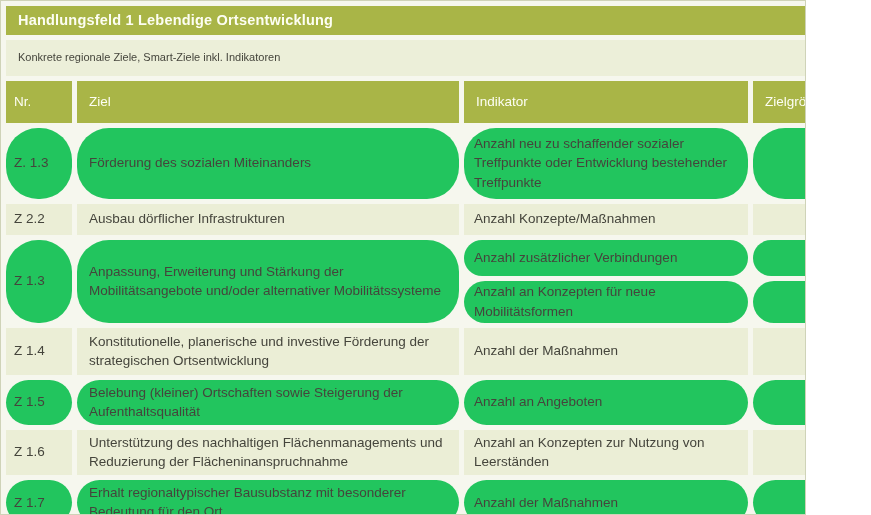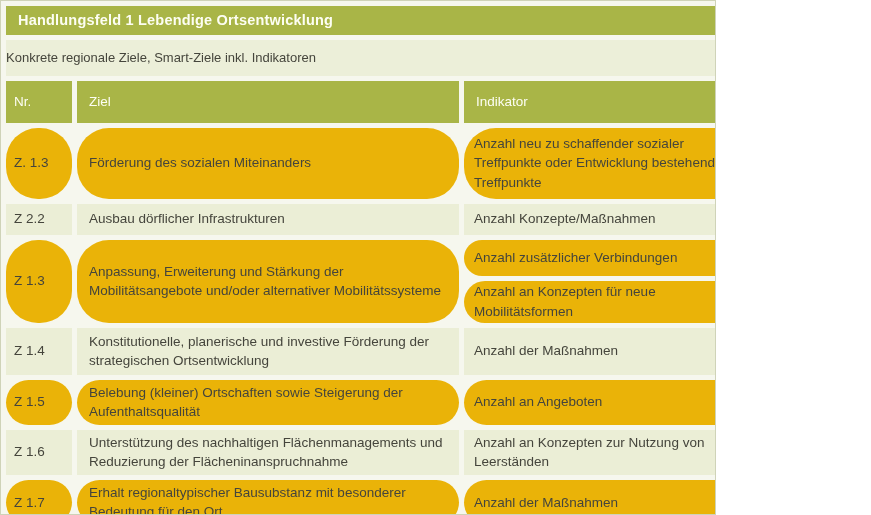--- a/index.html
+++ b/index.html
@@ -1,34 +1,34 @@
 <!DOCTYPE html>
 <html><head>
 <meta charset="utf-8">
 <style>
   html,body { margin:0; padding:0; background:#ffffff; }
   .page {
-    width:716px; height:515px; box-sizing:border-box;
+    width:806px; height:515px; box-sizing:border-box;
     background:#f6f7ee; border:1px solid #cfd3b8;
     font-family:"Liberation Sans","DejaVu Sans",sans-serif;
     color:#45453c; overflow:hidden;
   }
   table.tbl {
     border-collapse:separate; border-spacing:5px;
     width:869px; table-layout:fixed;
   }
   td { vertical-align:middle; font-size:13.5px; line-height:1.45; overflow:hidden; }
   
   td.band { background:#a9b547; color:#fdfef3; }
   td.title-band { font-weight:bold; font-size:14.5px; padding:0 12px; letter-spacing:0.2px; }
-  td.sub-band { background:#ecefd9; padding:0 0; font-size:13px;margin-left:34px; }
+  td.sub-band { background:#ecefd9; padding:0 12px; font-size:11px;margin-left:34px; }
   td.colhead { padding:11px 12px; font-size:13.5px; }
   td.colhead.nr { padding:0 8px; }
   
-  td.dark  { background:#eab308;border-radius:32px; }
+  td.dark  { background:#22c55e;border-radius:32px; }
   td.light { background:#ebeed6; }
   td.nr   { padding:0 8px; }
   td.ziel { padding:3px 12px; }
   td.ind  { padding:0 10px; }
   td.zg   { text-align:center; padding:0 4px; }
 </style>
 </head>
 <body>
 
 <div class="page">

